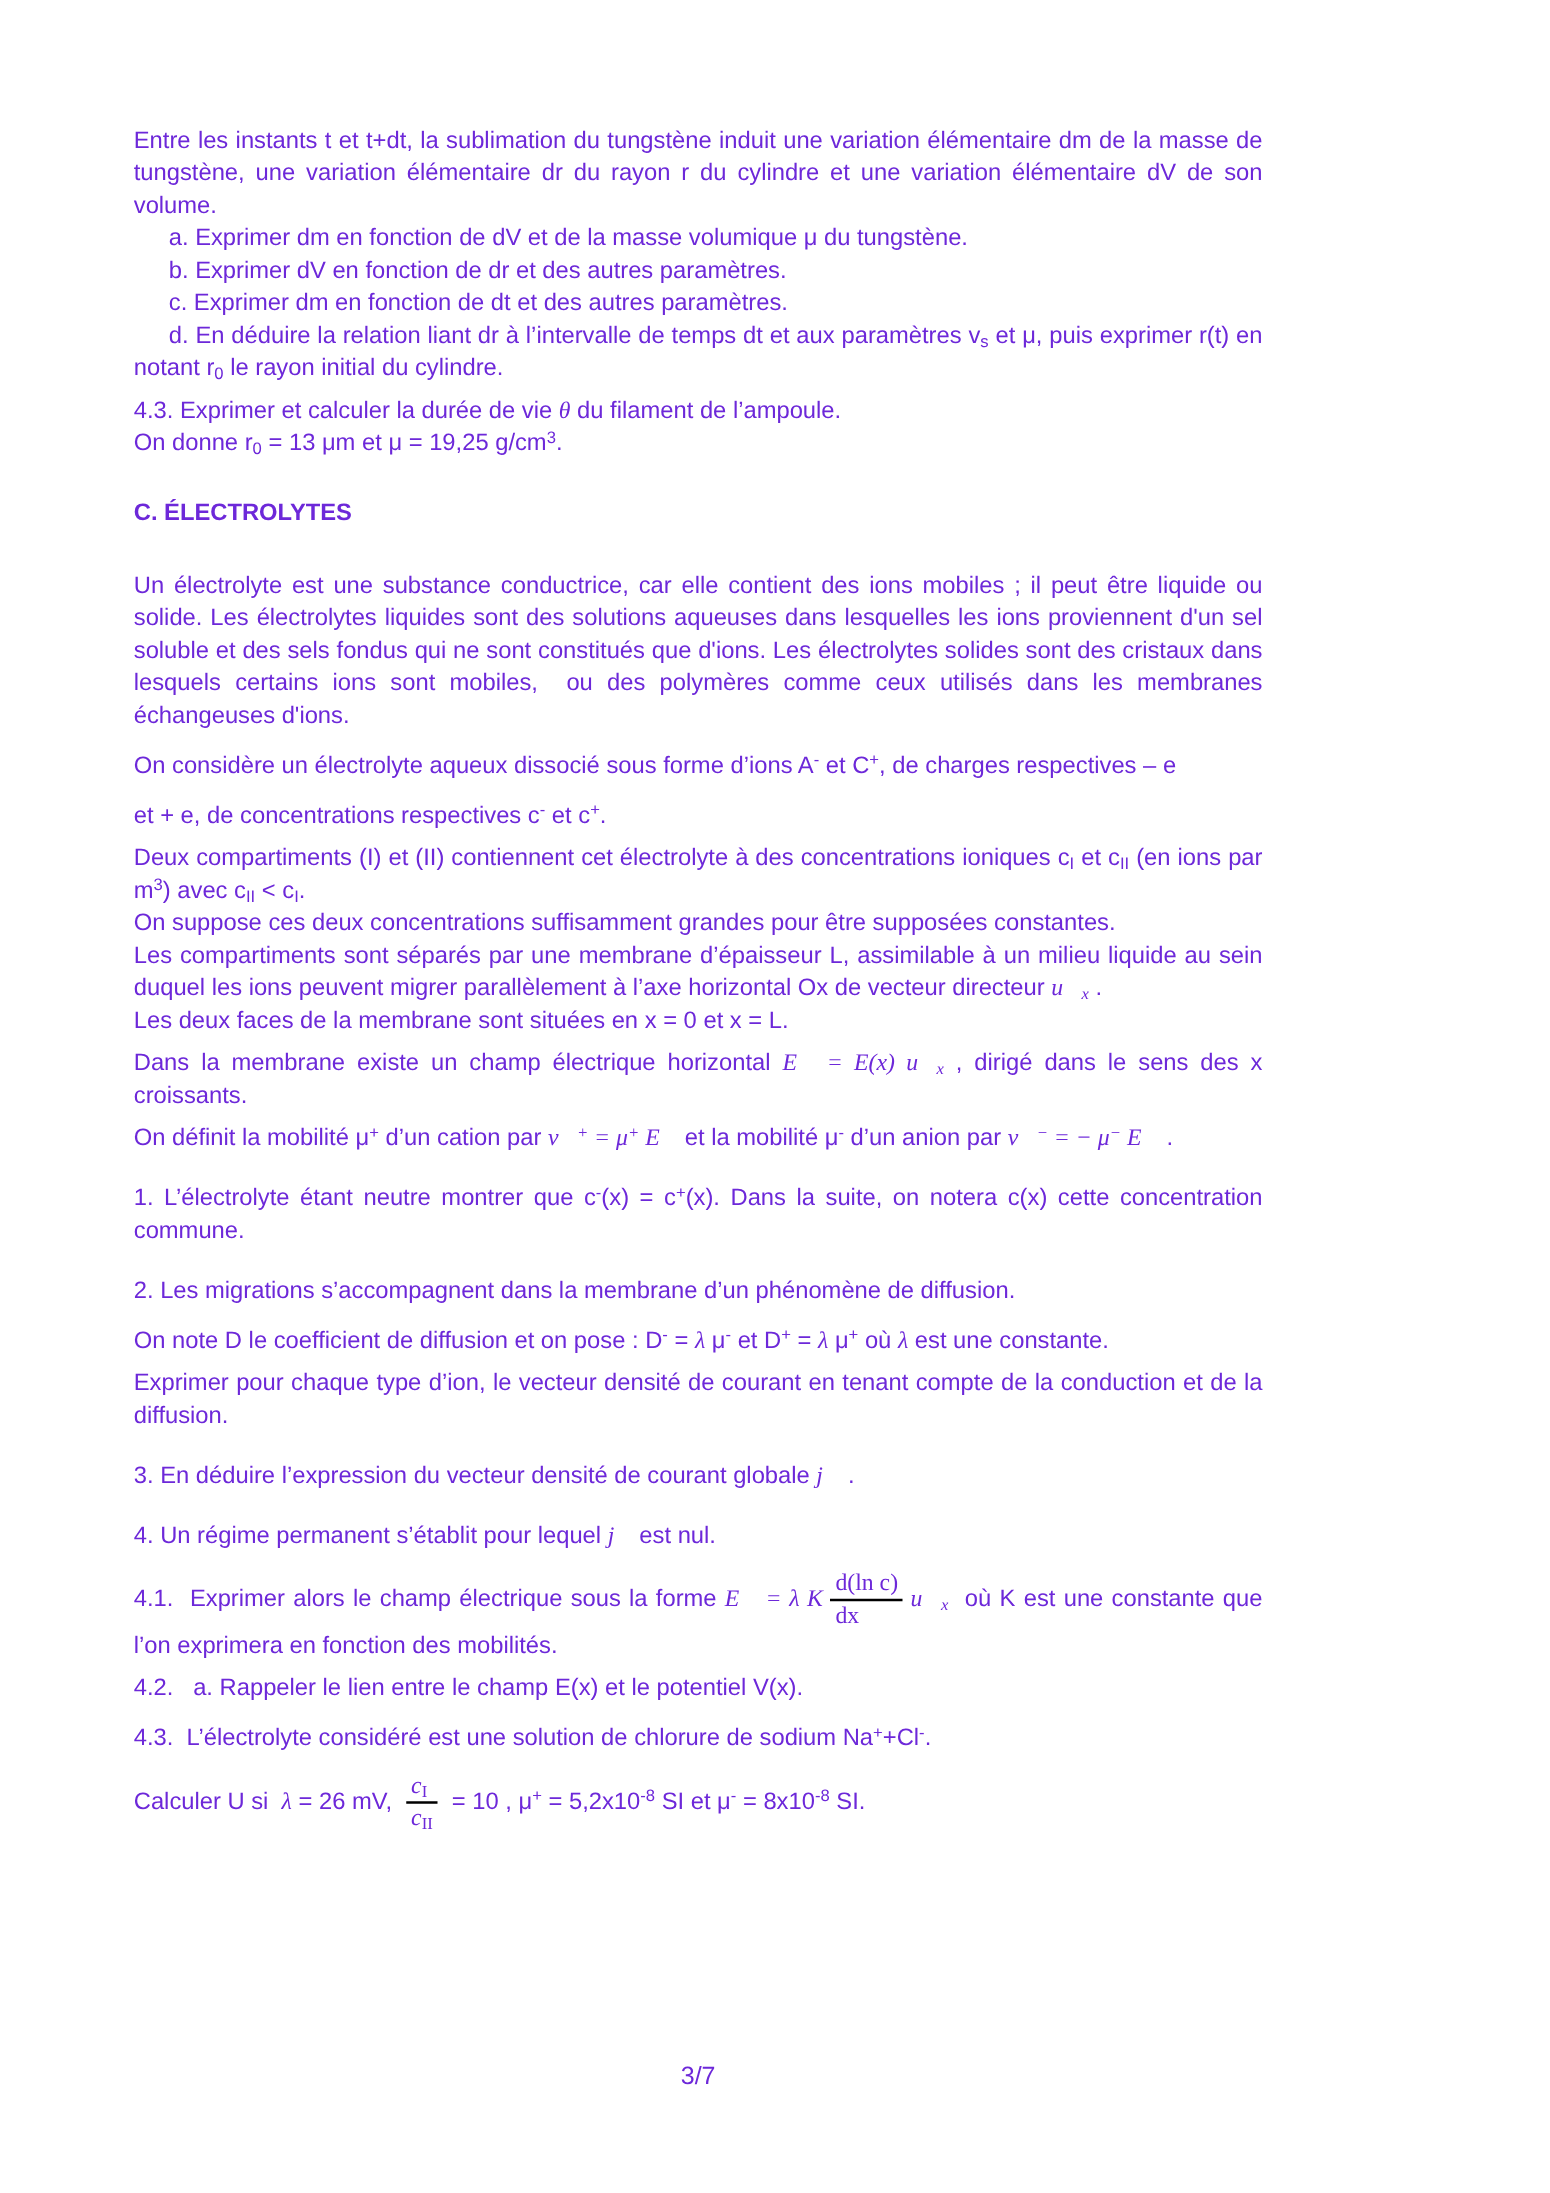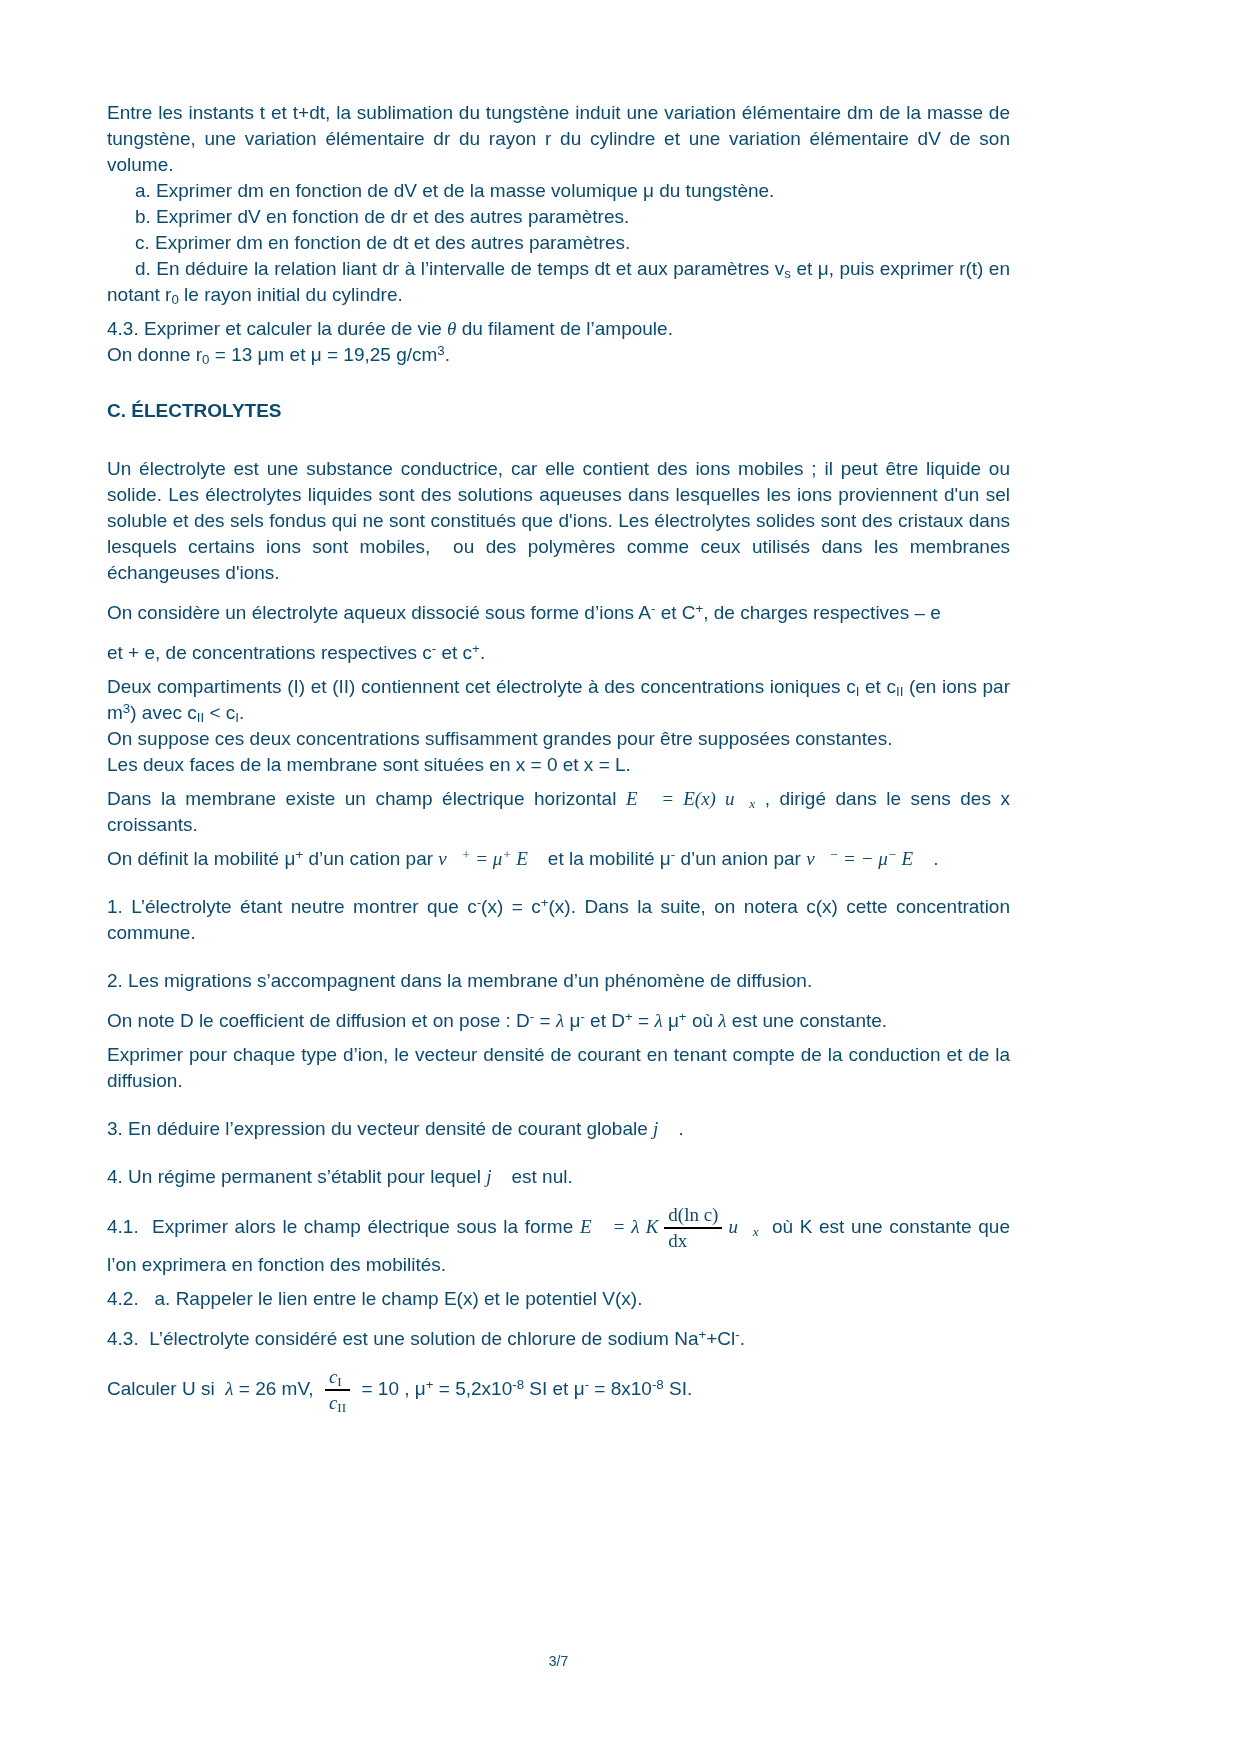--- a/index.html
+++ b/index.html
@@ -10,21 +10,21 @@
   .page {
     position: relative;
     width: 1240px;
     height: 1754px;
     background: #ffffff;
     box-sizing: border-box;
     padding: 100px 230px 0 107px;
     font-family: "Liberation Sans", "DejaVu Sans", sans-serif;
     font-size: 19px;
     line-height: 26px;
-    color: #0c4a6e;
+    color: #6d28d9;
     overflow: hidden;
   }
   p { margin: 0; }
   .p { text-align: justify; }
   .indent { text-indent: 28px; }
   .b-block { margin-left: 45px; }
   sup, sub {
     line-height: 0;
     font-size: 70%;
   }
@@ -60,21 +60,21 @@
   }
   .gap-s { margin-top: 8px; }
   .gap-m { margin-top: 14px; }
   .gap-l { margin-top: 22px; }
   .footer {
     position: absolute;
     bottom: 80px;
     left: 107px;
     width: 903px;
     text-align: center;
-    font-size: 14px;
+    font-size: 20px;
   }
 </style>
 </head>
 <body>
 
 <div class="page">
 
   <p class="p">Entre les instants t et t+dt, la sublimation du tungstène induit une variation élémentaire dm de la masse de tungstène, une variation élémentaire dr du rayon r du cylindre et une variation élémentaire dV de son volume.</p>
 
   <p class="p indent">a. Exprimer dm en fonction de dV et de la masse volumique μ du tungstène.</p>
@@ -87,20 +87,21 @@
 
   <h2 class="heading">C. ÉLECTROLYTES</h2>
 
   <p class="p">Un électrolyte est une substance conductrice, car elle contient des ions mobiles ; il peut être liquide ou solide. Les électrolytes liquides sont des solutions aqueuses dans lesquelles les ions proviennent d'un sel soluble et des sels fondus qui ne sont constitués que d'ions. Les électrolytes solides sont des cristaux dans lesquels certains ions sont mobiles,&nbsp; ou des polymères comme ceux utilisés dans les membranes échangeuses d'ions.</p>
 
   <p class="p gap-m">On considère un électrolyte aqueux dissocié sous forme d’ions A<sup>-</sup> et C<sup>+</sup>, de charges respectives – e</p>
   <p class="p gap-m">et + e, de concentrations respectives c<sup>-</sup> et c<sup>+</sup>.</p>
 
   <p class="p gap-s">Deux compartiments (I) et (II) contiennent cet électrolyte à des concentrations ioniques c<sub>I</sub> et c<sub>II</sub> (en ions par m<sup>3</sup>) avec c<sub>II</sub> &lt; c<sub>I</sub>.</p>
   <p class="p">On suppose ces deux concentrations suffisamment grandes pour être supposées constantes.</p>
+  <p class="p">Les compartiments sont séparés par une membrane d’épaisseur L, assimilable à un milieu liquide au sein duquel les ions peuvent migrer parallèlement à l’axe horizontal Ox de vecteur directeur <span class="math">u⃗</span><sub class="math">x</sub> .</p>
   <p class="p">Les deux faces de la membrane sont situées en x = 0 et x = L.</p>
   <p class="p gap-s">Dans la membrane existe un champ électrique horizontal <span class="math">E⃗ = E(x) u⃗</span><sub class="math">x</sub> , dirigé dans le sens des x croissants.</p>
   <p class="p gap-s">On définit la mobilité μ<sup>+</sup> d’un cation par <span class="math">v⃗</span><sup class="math">+</sup><span class="math"> = μ</span><sup class="math">+</sup><span class="math"> E⃗</span> et la mobilité μ<sup>-</sup> d’un anion par <span class="math">v⃗</span><sup class="math">−</sup><span class="math"> = − μ</span><sup class="math">−</sup><span class="math"> E⃗</span> .</p>
 
   <p class="p gap-l">1. L’électrolyte étant neutre montrer que c<sup>-</sup>(x) = c<sup>+</sup>(x). Dans la suite, on notera c(x) cette concentration commune.</p>
 
   <p class="p gap-l">2. Les migrations s’accompagnent dans la membrane d’un phénomène de diffusion.</p>
   <p class="p gap-m">On note D le coefficient de diffusion et on pose : D<sup>-</sup> = <span class="math">λ</span> μ<sup>-</sup> et D<sup>+</sup> = <span class="math">λ</span> μ<sup>+</sup> où <span class="math">λ</span> est une constante.</p>
   <p class="p gap-s">Exprimer pour chaque type d’ion, le vecteur densité de courant en tenant compte de la conduction et de la diffusion.</p>
 

